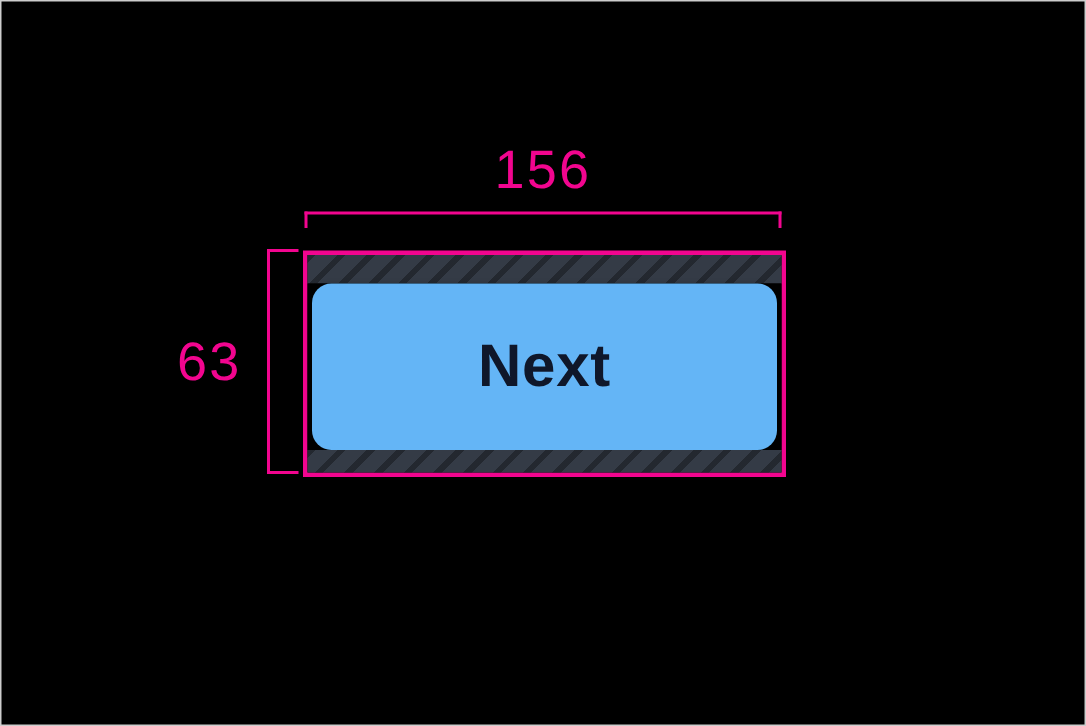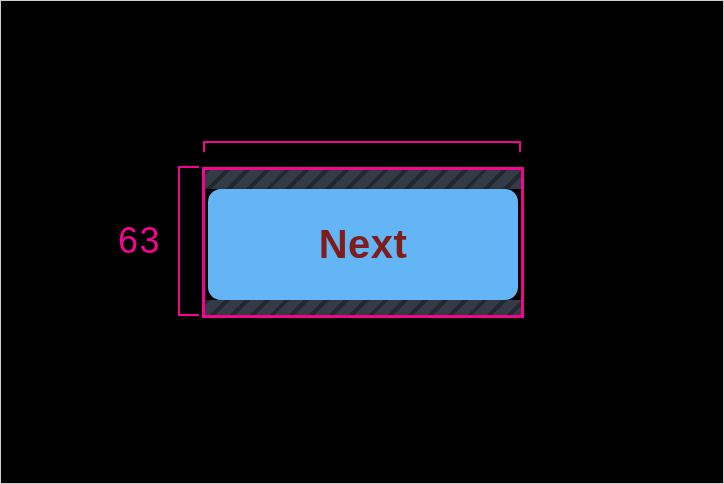--- a/index.html
+++ b/index.html
@@ -83,33 +83,34 @@
     background: #64B5F6;
     border: none;
     border-radius: 13px;
     box-shadow: 0 2px 5px rgba(0,0,0,0.45);
     display: flex;
     align-items: center;
     justify-content: center;
     cursor: pointer;
   }
   .next-btn-label {
-    color: #7f1d1d;
+    color: #0f172a;
     font-size: 40px;
     font-weight: 600;
     letter-spacing: 0.5px;
     line-height: 1;
     padding-bottom: 2px;
   }
 </style>
 </head>
 <body>
 
 <div class="canvas">
 
+  <div class="dim-label width-label">156</div>
 
   <div class="h-bracket"></div>
 
   <div class="dim-label height-label">63</div>
 
   <div class="v-bracket"></div>
 
   <div class="selection">
     <div class="hatch hatch-top"></div>
     <div class="btn-row">

